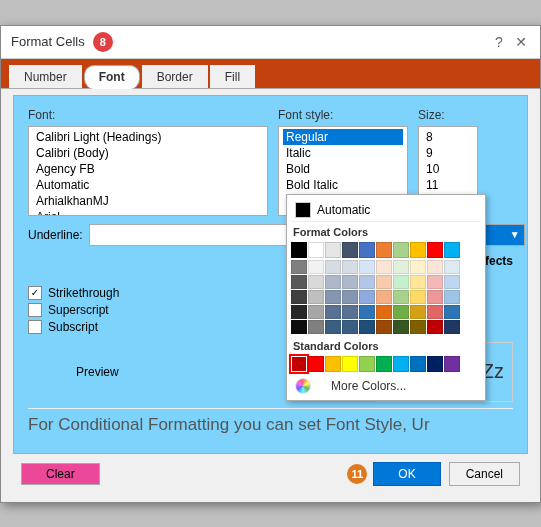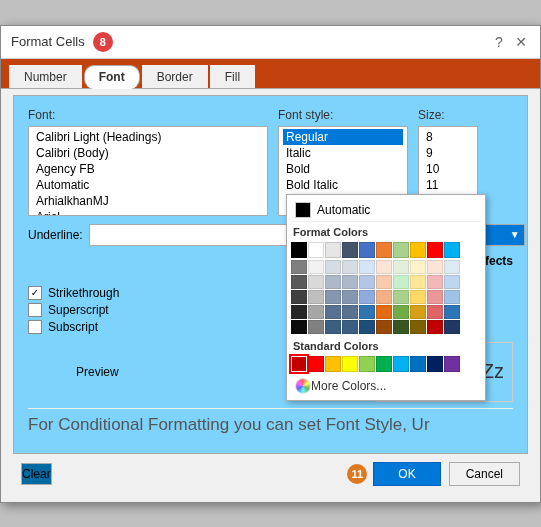--- a/index.html
+++ b/index.html
@@ -259,21 +259,21 @@
       width: 16px; height: 14px;
       border: 1px solid rgba(0,0,0,0.1);
       cursor: pointer;
     }
     
     .std-section { margin-top: 4px; }
     
     .more-colors-row {
       display: flex;
       align-items: center;
-      gap: 0;
+      gap: 20px;
       padding: 4px 4px 2px;
       font-size: 12px;
       cursor: pointer;
       color: #333;
     }
     
     .more-icon {
       width: 16px; height: 16px;
       border-radius: 50%;
       background: conic-gradient(red, yellow, green, cyan, blue, magenta, red);
@@ -283,22 +283,22 @@
     
     .bottom-bar {
       padding: 8px 14px 10px;
       display: flex;
       justify-content: space-between;
       align-items: center;
     }
     
     .clear-btn {
       border: 1px solid #aaa;
-      background: #0369a1;
-      padding: 3px 0;
+      background: #ec4899;
+      padding: 3px 24px;
       font-size: 12px;
       cursor: pointer;
     }
     
     .ok-cancel {
       display: flex;
       gap: 8px;
       align-items: center;
     }
     

